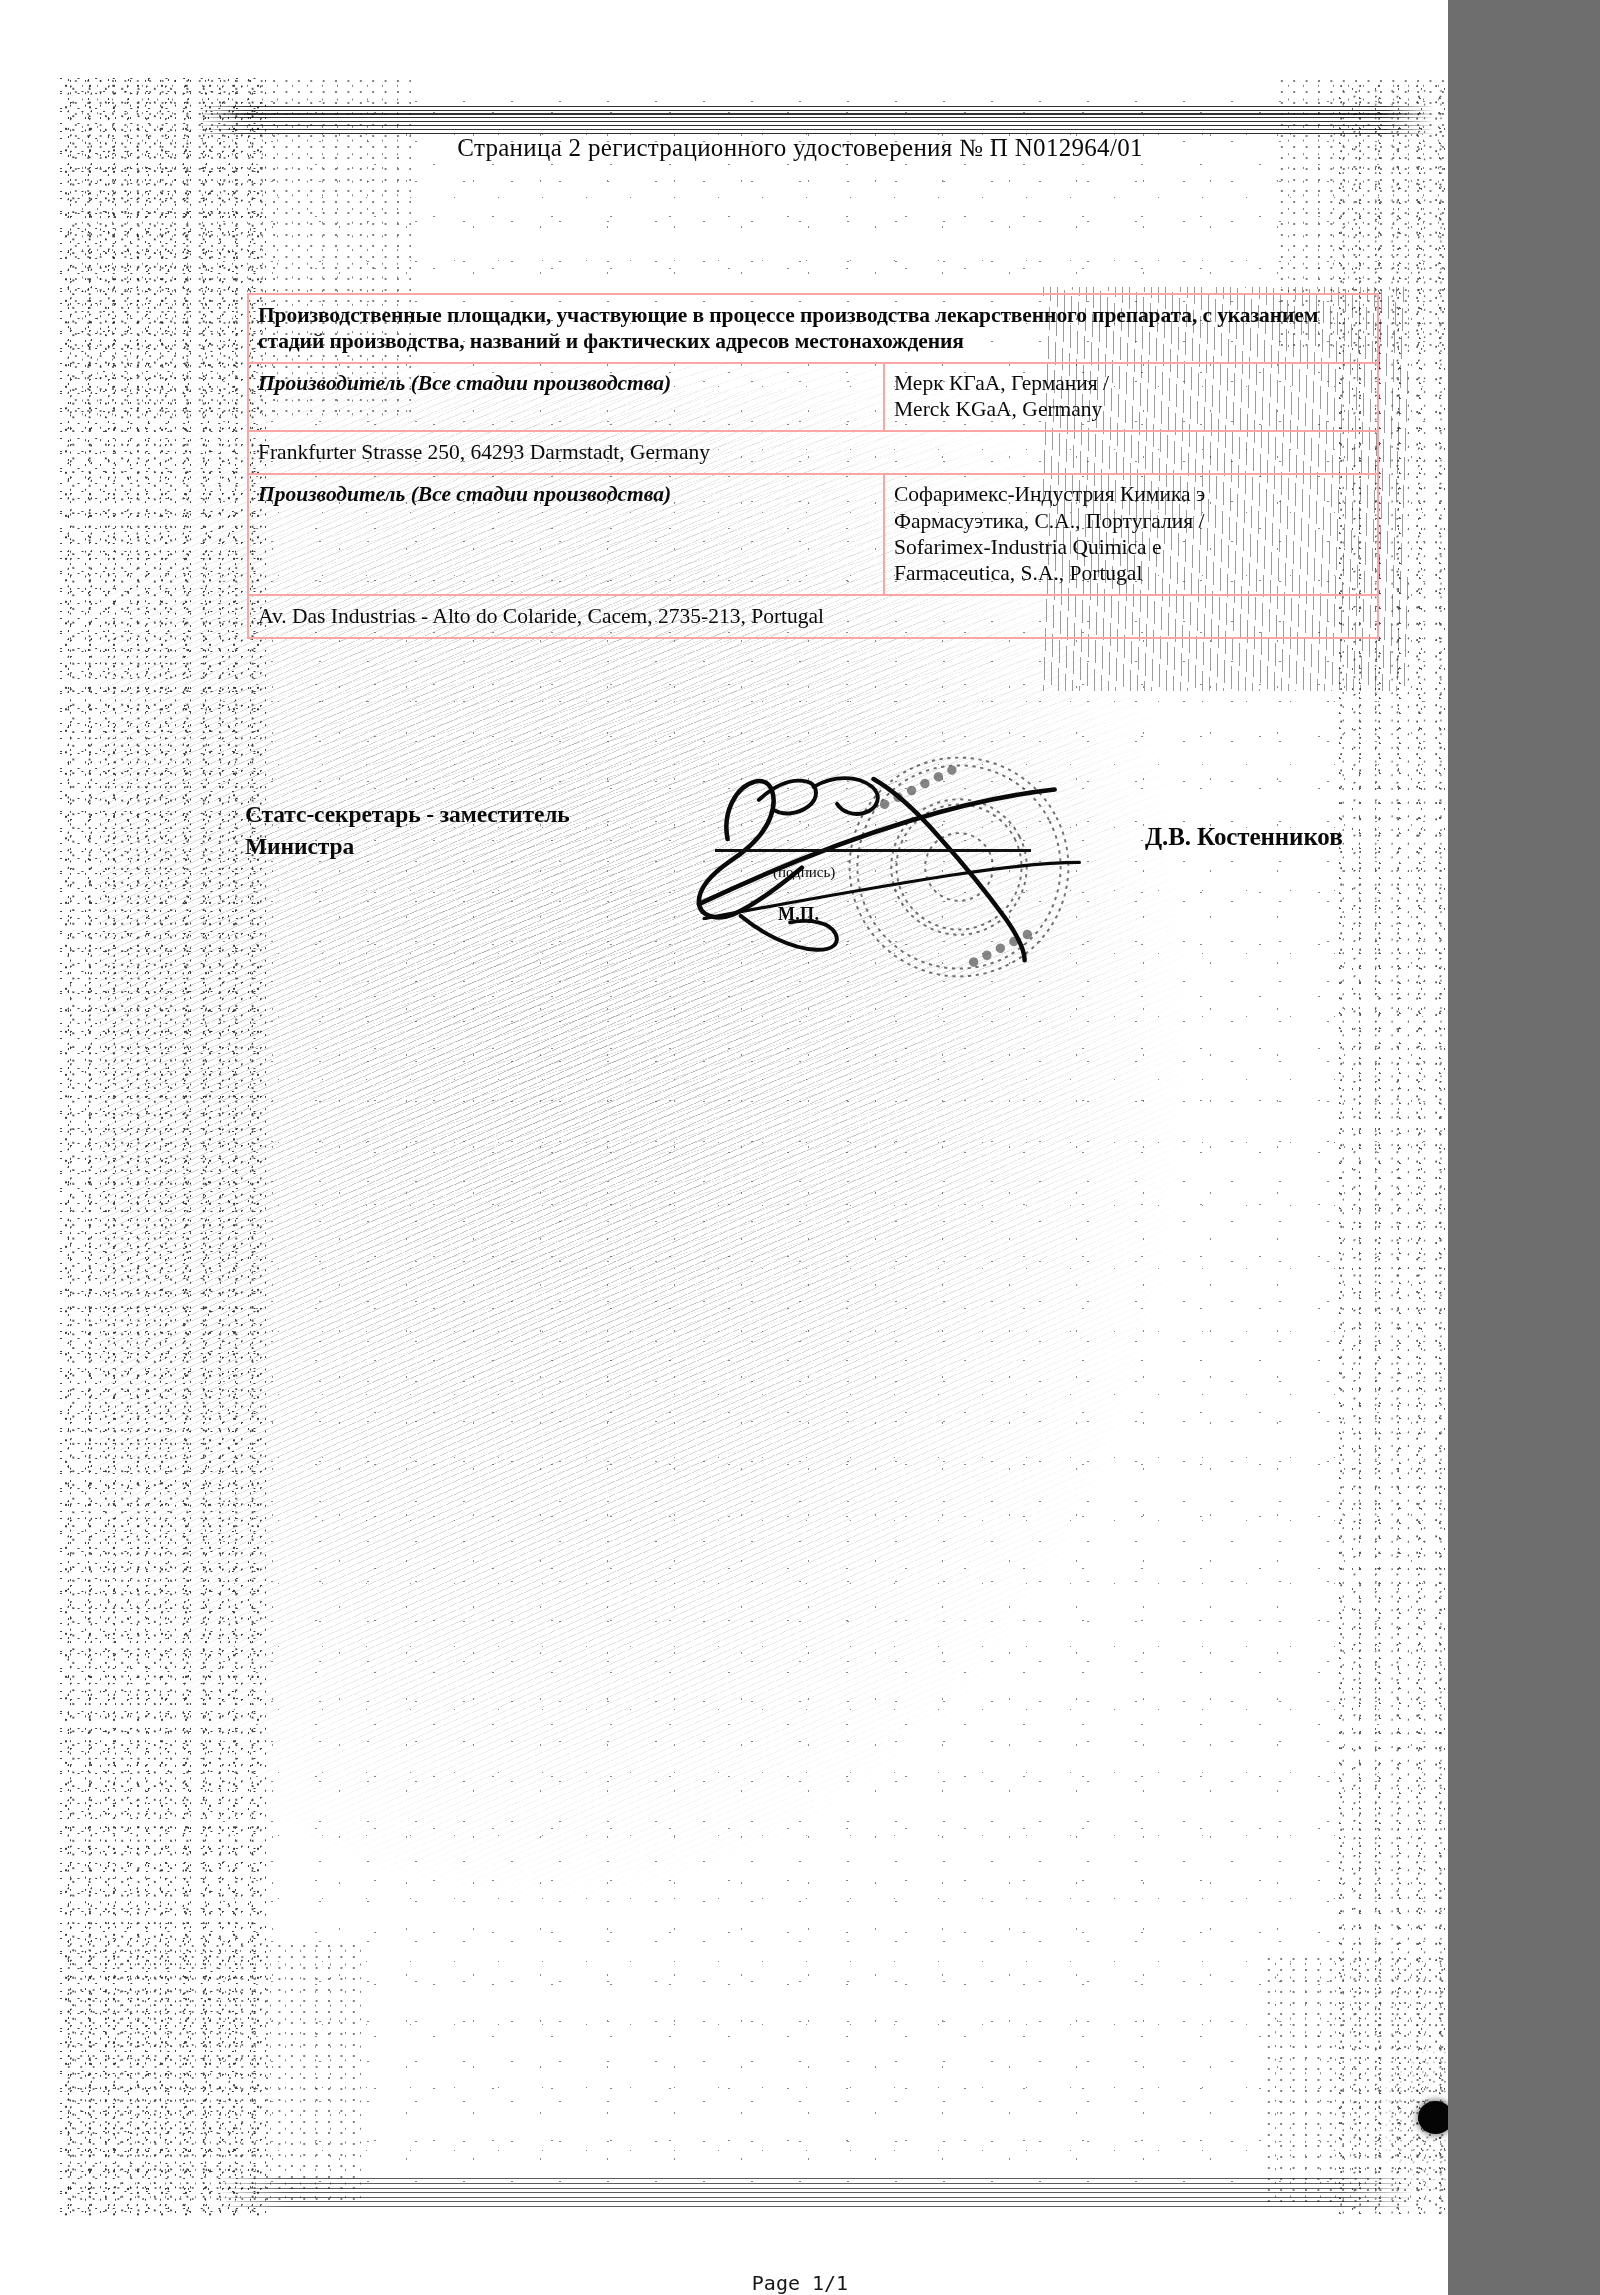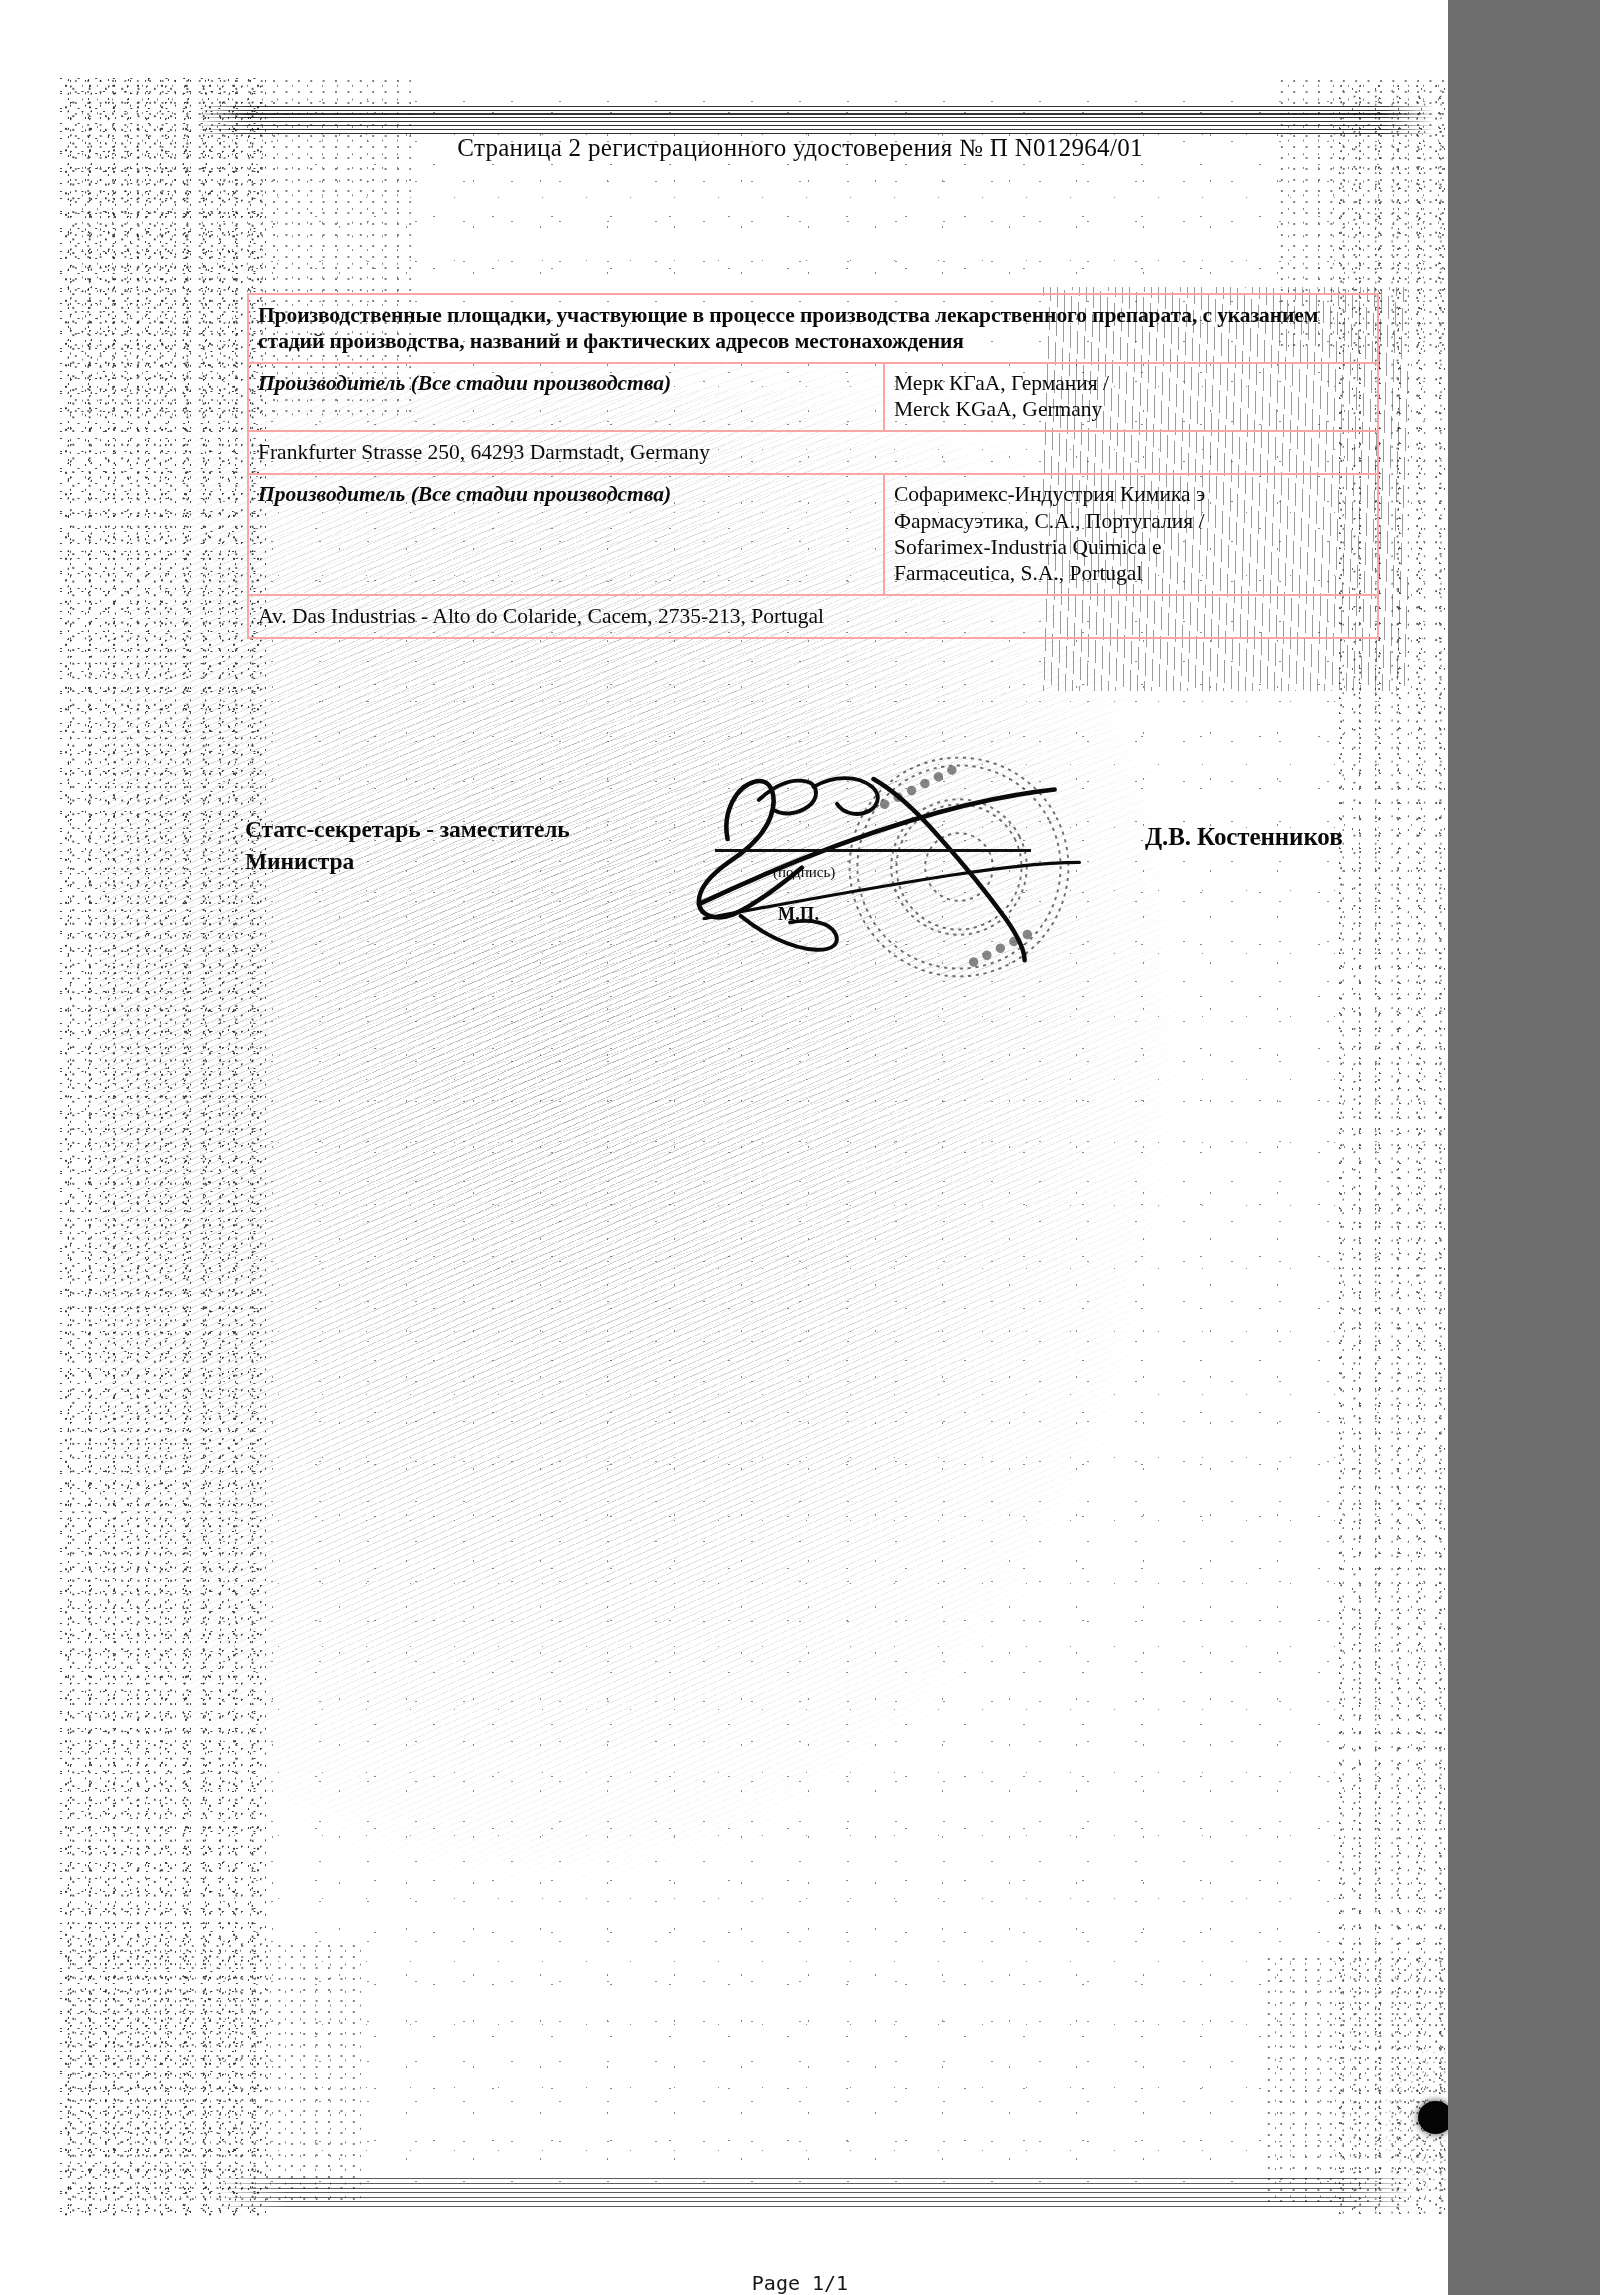--- a/index.html
+++ b/index.html
@@ -210,21 +210,21 @@
 
   
   #sig-block {
     position: absolute;
     left: 245px; top: 792px;
     width: 1148px;
     height: 150px;
   }
   #sig-title {
     position: absolute;
-    left: 0; top: 22px;
+    left: 0; top: 7px;
     width: 417px;
     font-weight: bold;
     font-size: 23.5px;
     line-height: 1.35;
     letter-spacing: -0.1px;
   }
   #sig-rule {
     position: absolute;
     left: 470px; top: 57px;
     width: 316px; height: 3.3px;

